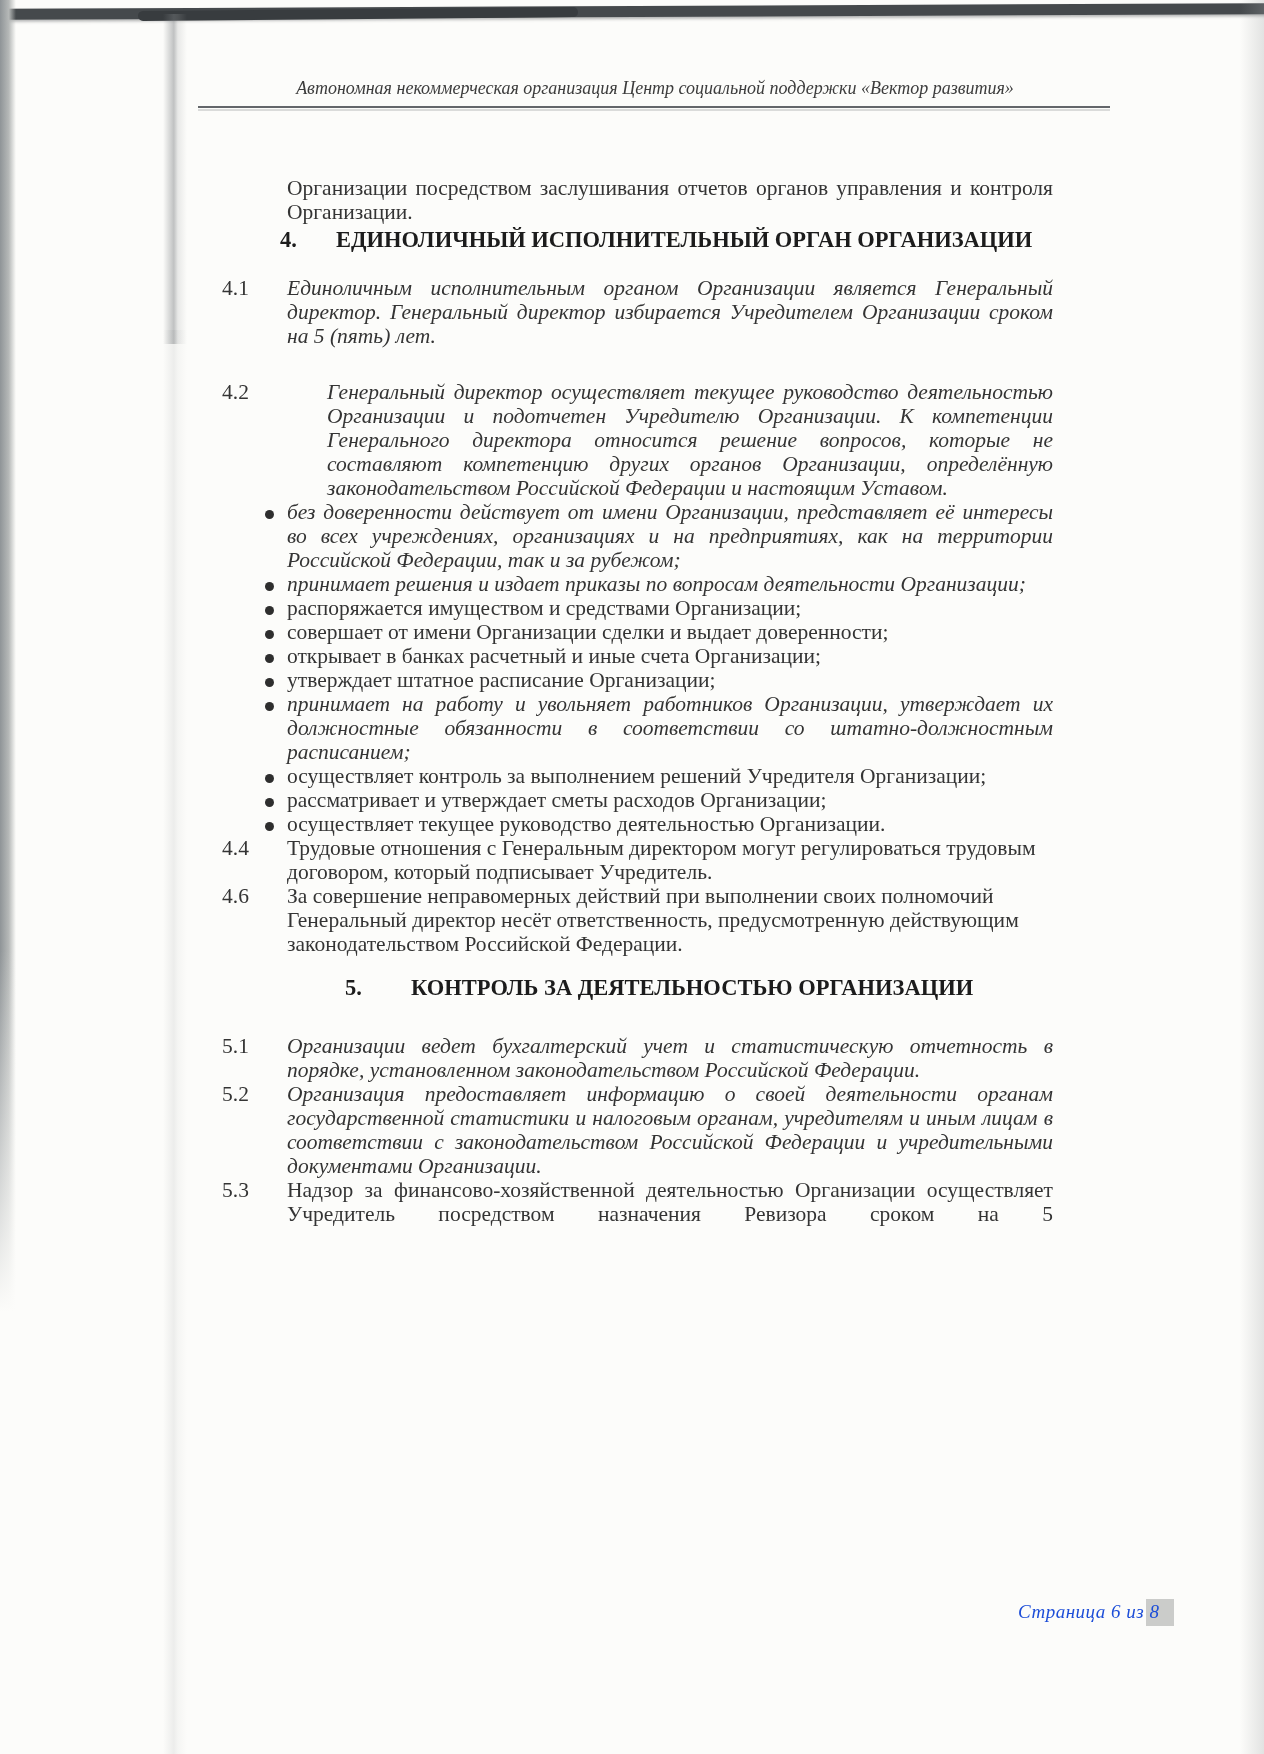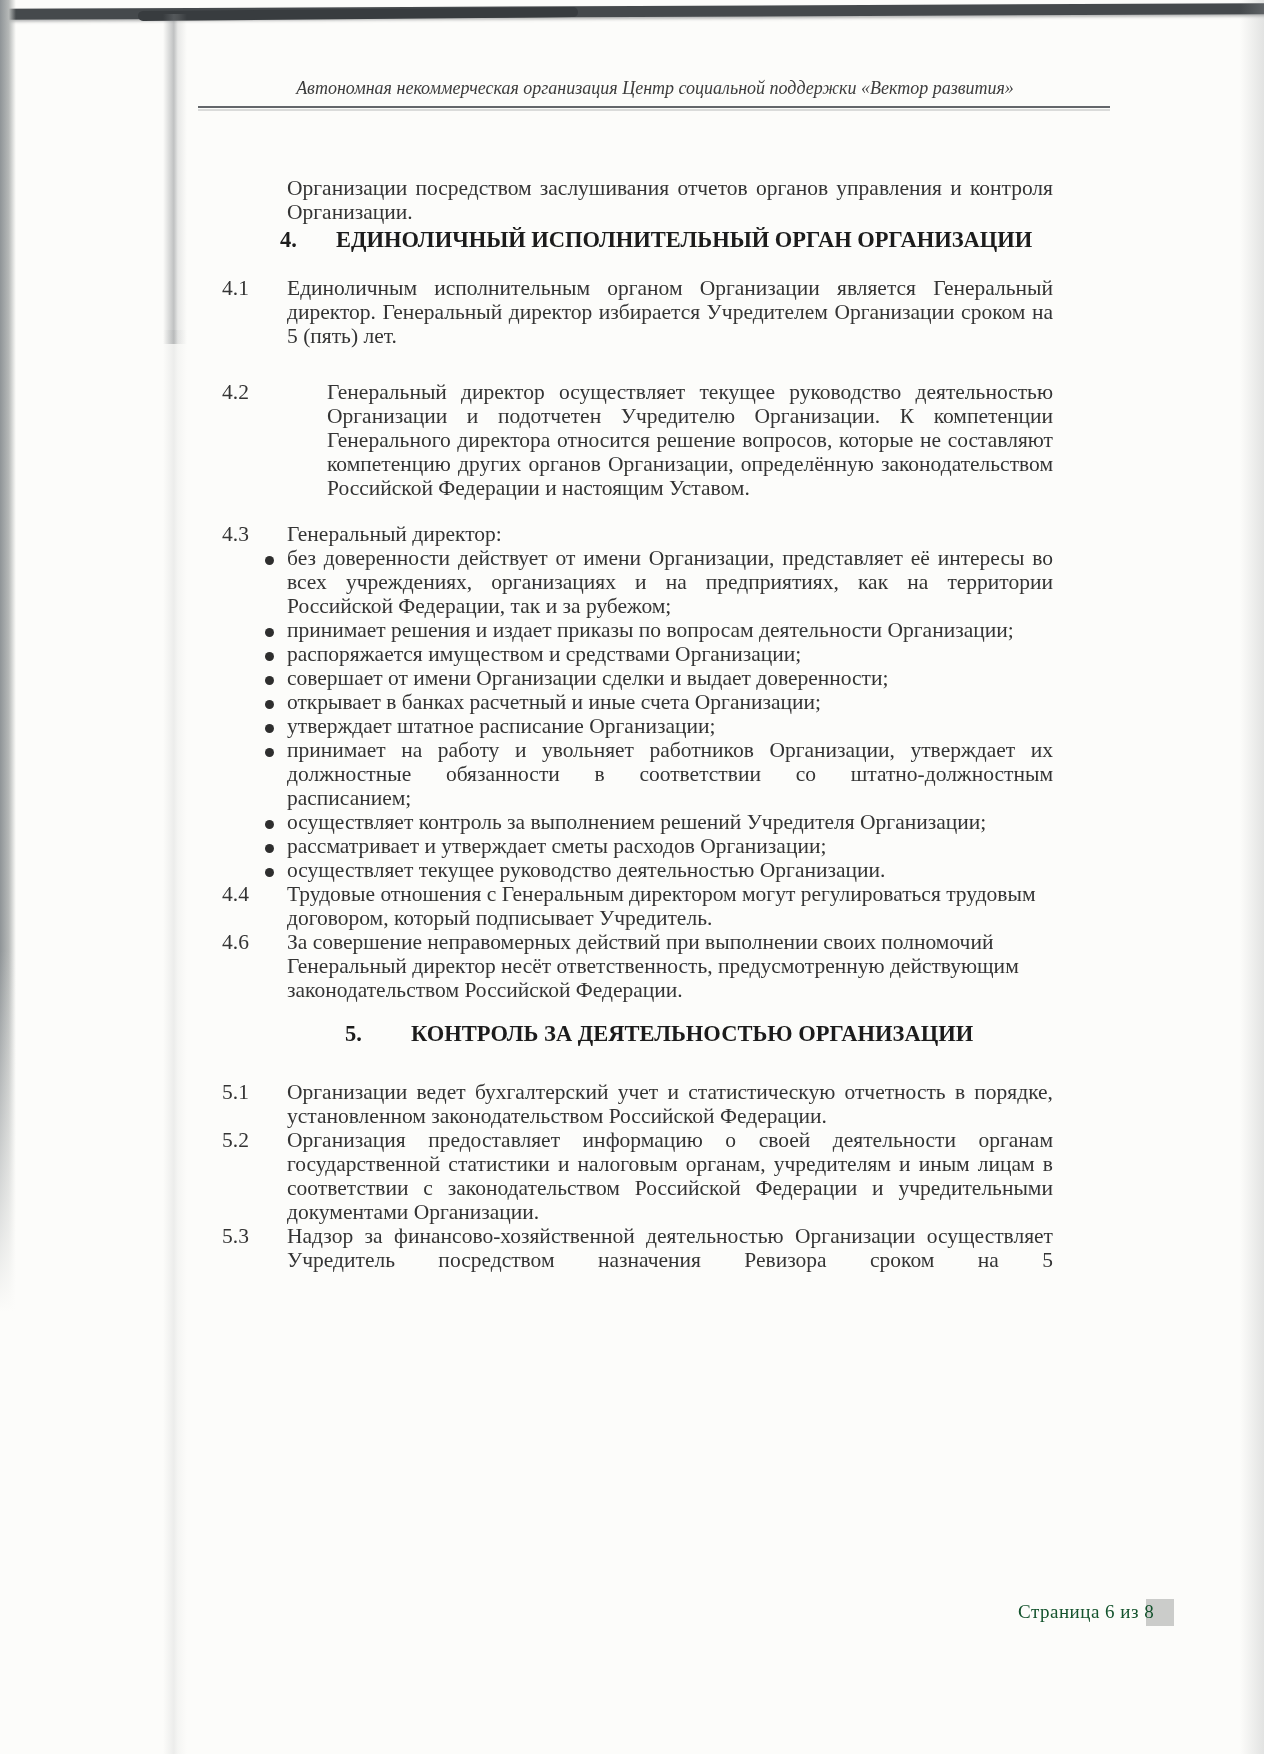--- a/index.html
+++ b/index.html
@@ -57,37 +57,37 @@
     font-size:21.5px;line-height:24px;color:#343434;
   }
   .intro{margin-left:65px;text-align:justify;}
   .h4row{display:flex;font-weight:bold;font-size:22.5px;color:#1c1c1c;margin:4px 0 0 58px;}
   .h4row .hnum{width:56px;flex:none;}
   .h5row{display:flex;font-weight:bold;font-size:22.5px;color:#1c1c1c;margin:20px 0 0 123px;}
   .h5row .hnum{width:66px;flex:none;}
   .item{display:flex;}
   .item .num{width:65px;flex:none;}
   .item .txt{flex:1;}
-  .just{text-align:justify;}
+  .just{text-align:justify;font-style:italic;}
   .just-all{text-align:justify;text-align-last:justify;}
   .mt1{margin-top:24px;} .mt2{margin-top:32px;gap:40px;} .mt3{margin-top:22px;} .mt4{margin-top:34px;}
   ul.blist{list-style:none;margin:0;padding:0;}
   ul.blist li{position:relative;padding-left:22px;margin-left:43px;}
   ul.blist .dot{
     position:absolute;left:0;top:10px;width:9px;height:9px;border-radius:50%;background:#2e2e2e;
   }
   ul.blist .btxt{display:block;}
   .spread{word-spacing:5px;}
   
   .footer-patch{
     position:absolute;left:1146px;top:1599px;width:28px;height:27px;background:#cbccca;
   }
   .footer{
-    position:absolute;left:1018px;top:1601px;font-size:19px;
-    color:#14532d;letter-spacing:.5px;white-space:nowrap;
+    position:absolute;left:1018px;top:1601px;font-style:italic;font-size:19px;
+    color:#1d4ed8;letter-spacing:.5px;white-space:nowrap;
   }
 </style>
 </head>
 <body>
 
 <div class="page">
 
   <div class="scan-top"></div>
   <div class="scan-top2"></div>
   <div class="scan-left"></div>
@@ -111,24 +111,20 @@
     <div class="item mt1">
       <span class="num">4.1</span>
       <div class="txt just">Единоличным исполнительным органом Организации является Генеральный директор. Генеральный директор избирается Учредителем Организации сроком на 5 (пять) лет.</div>
     </div>
 
     <div class="item mt2">
       <span class="num">4.2</span>
       <div class="txt just">Генеральный директор осуществляет текущее руководство деятельностью Организации и подотчетен Учредителю Организации. К компетенции Генерального директора относится решение вопросов, которые не составляют компетенцию других органов Организации, определённую законодательством Российской Федерации и настоящим Уставом.</div>
     </div>
 
-    <div class="item mt3">
-      <span class="num">4.3</span>
-      <div class="txt">Генеральный директор:</div>
-    </div>
 
     <ul class="blist">
       <li>
         <span class="dot"></span>
         <span class="btxt just">без доверенности действует от имени Организации, представляет её интересы во всех учреждениях, организациях и на предприятиях, как на территории Российской Федерации, так и за рубежом;</span>
       </li>
       <li>
         <span class="dot"></span>
         <span class="btxt just">принимает решения и издает приказы по вопросам деятельности Организации;</span>
       </li>

